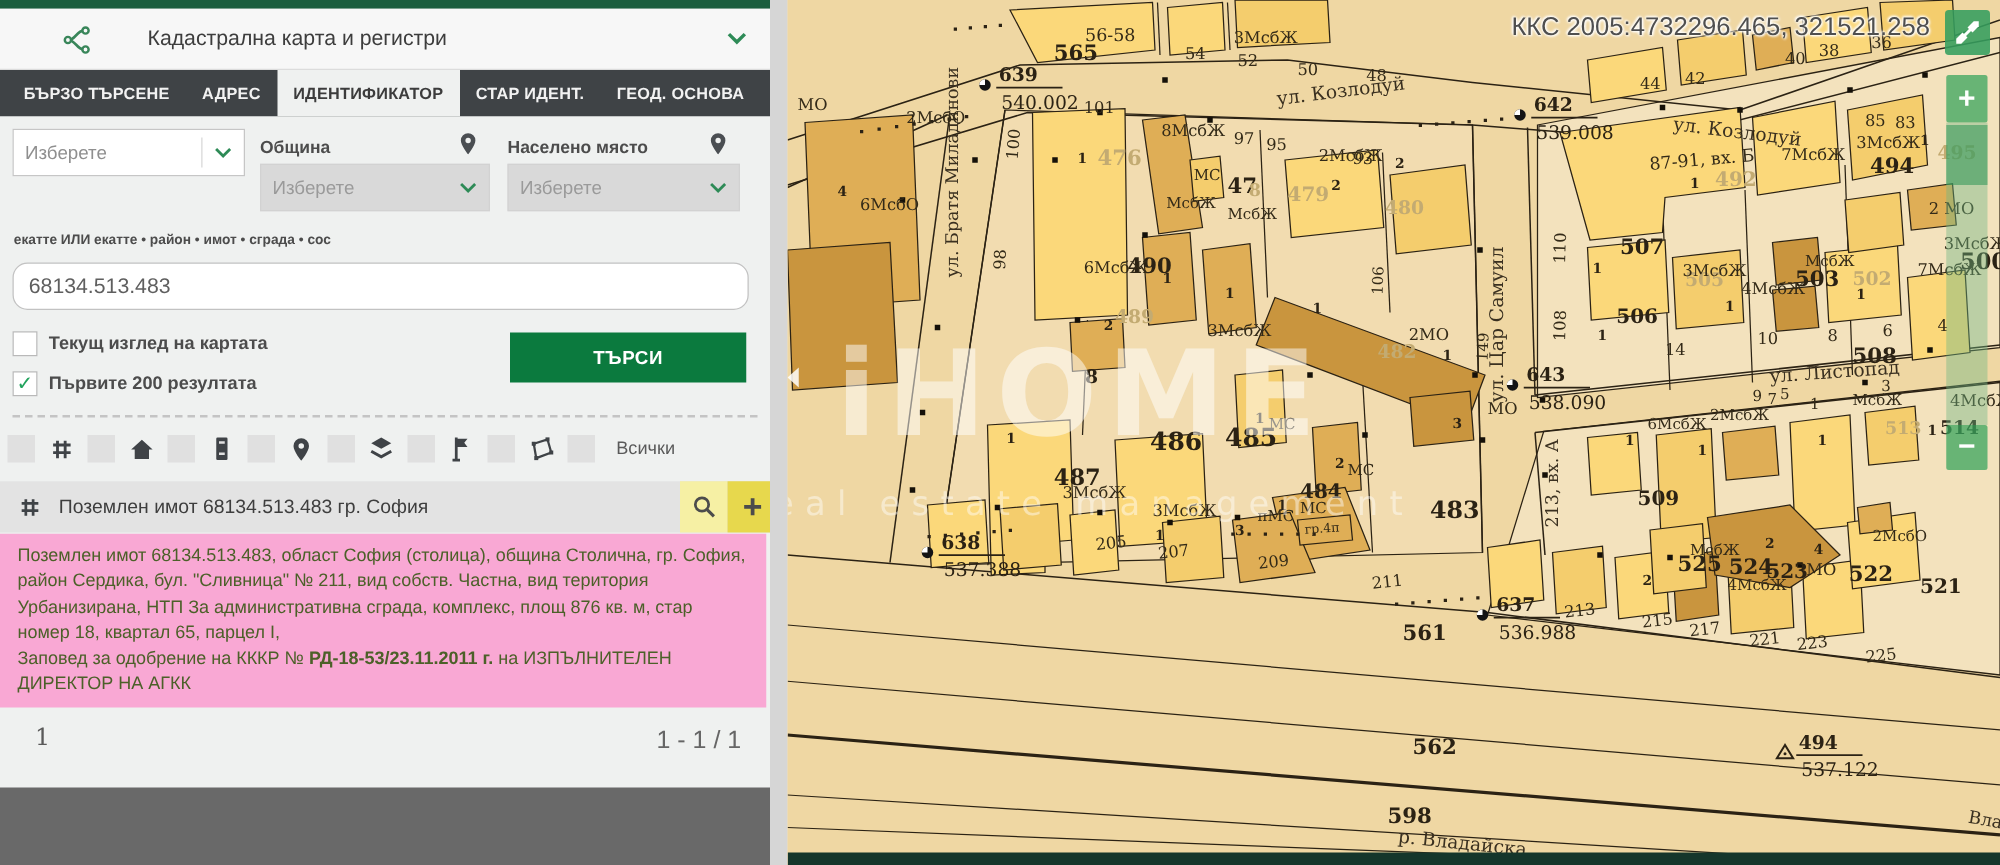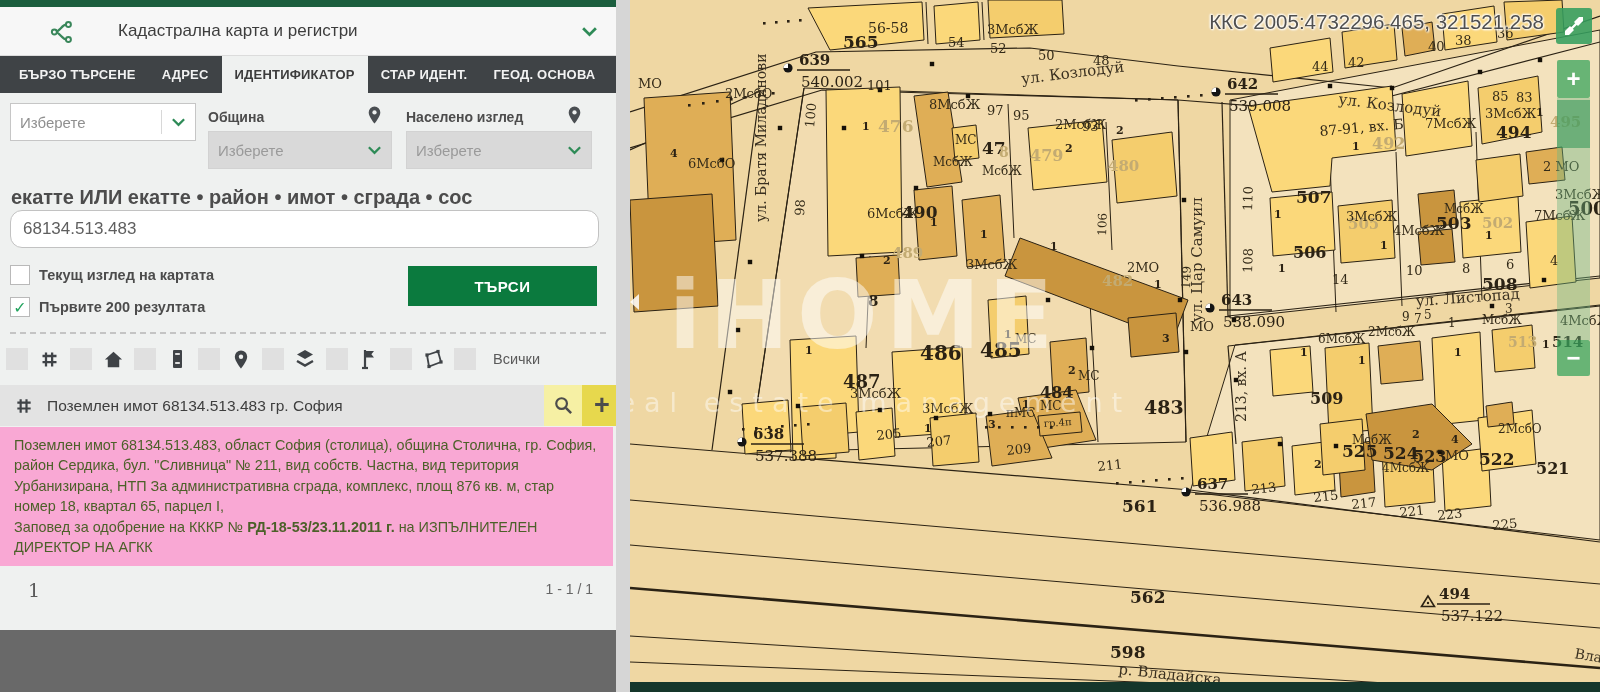--- a/index.html
+++ b/index.html
@@ -17,41 +17,41 @@
   .tab:first-child{margin-left:6px}
   .tab.active{background:#eff1f0;color:#3c3c3c}
   #form{position:absolute;left:0;top:93px;width:616px;height:537px}
   .selcol{position:absolute;top:10px}
   .sel-label-row{display:flex;justify-content:space-between;align-items:center;height:28px;margin-right:10px}
   .sel-label{font-size:14px;font-weight:bold;color:#4c4c4c}
   .selbox{height:38px;border:1px solid #c6c6c6;background:#fff;display:flex;align-items:center;justify-content:space-between;padding:16px 9px;font-size:15px;color:#8f8f8f;box-sizing:border-box;cursor:pointer}
   .selbox .chevwrap{display:flex;align-items:center;border-left:1px solid #d8d8d8;padding-left:9px;height:24px}
   .selbox.disabled{background:#d9d9d9;border-color:#d2d2d2;color:#9a9a9a}
   .selbox.disabled .chevwrap{border-left:none}
-  .ekatte-label{position:absolute;left:11px;top:93px;font-size:20px;font-weight:bold;color:#4c4c4c}
+  .ekatte-label{position:absolute;left:11px;top:93px;font-size:11px;font-weight:bold;color:#4c4c4c}
   #id-input{position:absolute;left:10px;top:117px;width:563px;height:36px;border:1px solid #c2c2c2;border-radius:12px;font-size:17px;color:#5f5f5f;padding:0 12px;font-family:"Liberation Sans",sans-serif;background:#fff}
   .cbrow{position:absolute;left:10px;display:flex;align-items:center;gap:9px}
   .cbbox{width:20px;height:20px;background:#fff;border:1px solid #b9b9b9;box-sizing:border-box;display:flex;align-items:center;justify-content:center;font-size:16px;color:#21a35d;cursor:pointer}
   .cblabel{font-size:14.5px;font-weight:bold;color:#4c4c4c}
   #search-btn{position:absolute;left:408px;top:173px;width:189px;height:40px;background:#0b7a3e;color:#fff;border:none;font-size:15px;font-weight:bold;letter-spacing:.5px;cursor:pointer;font-family:"Liberation Sans",sans-serif}
   #divider{position:absolute;left:10px;top:239px;width:596px;border-top:2px dashed #c4c4c4}
   #filter-row{position:absolute;left:6px;top:251px;height:30px;display:flex;align-items:center;gap:9px}
   .fcb{width:22px;height:22px;background:#e0e0e0;cursor:pointer}
   .ficon{width:24px;height:24px;display:flex;align-items:center;justify-content:center}
   #filter-all-label{font-size:14.5px;color:#5a5a5a;margin-left:8px}
   #result-row{position:absolute;left:0;top:292px;width:622px;height:41px;background:#e3e3e3;display:flex;align-items:center}
   #result-row .rgrid{margin-left:14px;display:flex}
   #result-row .rtext{margin-left:13px;font-size:15.5px;color:#3e3e3e;flex:1}
   .rbtn{width:38px;height:41px;display:flex;align-items:center;justify-content:center;cursor:pointer}
   .rbtn.search{background:#f6f0a4}
   .rbtn.plus{background:#e7d84d;width:40px;font-size:27px;font-weight:bold;color:#4c4c4c}
   #yellow-box{position:absolute;left:0;top:334px;width:585px;background:#f9a8d4;padding:8px 14px;font-size:14.4px;line-height:1.42;color:#4c6029}
   #pagination{position:absolute;left:0;top:472px;width:613px;height:56px}
   #page-number{position:absolute;left:28px;top:14px;font-family:"DejaVu Serif",serif;font-size:19px;color:#5a5a5a}
-  #page-range{position:absolute;right:20px;top:16px;font-size:14px;color:#666}
+  #page-range{position:absolute;right:20px;top:16px;font-size:20px;color:#666}
   #footer{position:absolute;left:0;top:630px;width:616px;height:62px;background:#696969}
   #divider-col{position:absolute;left:616px;top:0;width:14px;height:692px;background:#d6d6d6}
   
   #map{position:absolute;left:630px;top:0;width:970px;height:692px;overflow:hidden;background:#efd7a3}
   #coords-readout{position:absolute;top:10px;right:56px;font-size:20.5px;color:#4f4f4f;
      text-shadow:0 0 2px #fff,0 0 3px #fff,1px 1px 2px #fff,-1px -1px 2px #fff;white-space:nowrap}
   .mapbtn{position:absolute;display:flex;align-items:center;justify-content:center;color:#fff;cursor:pointer;border-radius:3px}
   #expand-btn{left:926px;top:8px;width:36px;height:36px;background:rgba(52,158,95,.88)}
   #zoom-plus{left:927px;top:60px;width:33px;height:38px;background:rgba(58,164,94,.75);font-size:24px;font-weight:bold;border-radius:2px}
   #zoom-track{position:absolute;left:927px;top:98px;width:33px;height:242px;background:rgba(110,180,130,.42)}
@@ -114,21 +114,21 @@
             <span>Изберете</span>
             <span class="chevwrap">
               <svg width="15" height="11" viewBox="0 0 16 11">
                 <polyline points="2,2 8,8 14,2" fill="none" stroke="#2e8b57" stroke-width="2.4"></polyline>
               </svg>
             </span>
           </div>
         </div>
         <div class="selcol" style="left: 406px; width: 186px;">
           <div class="sel-label-row">
-            <span class="sel-label">Населено изглед</span>
+            <span class="sel-label">Населено място</span>
             <span><svg width="15" height="20" viewBox="0 0 16 20">
                 <path d="M8,1a6.2,6.2 0 0 1 6.2,6.2C14.2,11.5 8,19 8,19S1.8,11.5 1.8,7.2A6.2,6.2 0 0 1 8,1z" fill="#4a4e52"></path>
                 <circle cx="8" cy="7.2" r="2.3" fill="#eff1f0"></circle>
               </svg></span>
           </div>
           <div class="selbox disabled">
             <span>Изберете</span>
             <span class="chevwrap">
               <svg width="15" height="11" viewBox="0 0 16 11">
                 <polyline points="2,2 8,8 14,2" fill="none" stroke="#2e8b57" stroke-width="2.4"></polyline>

